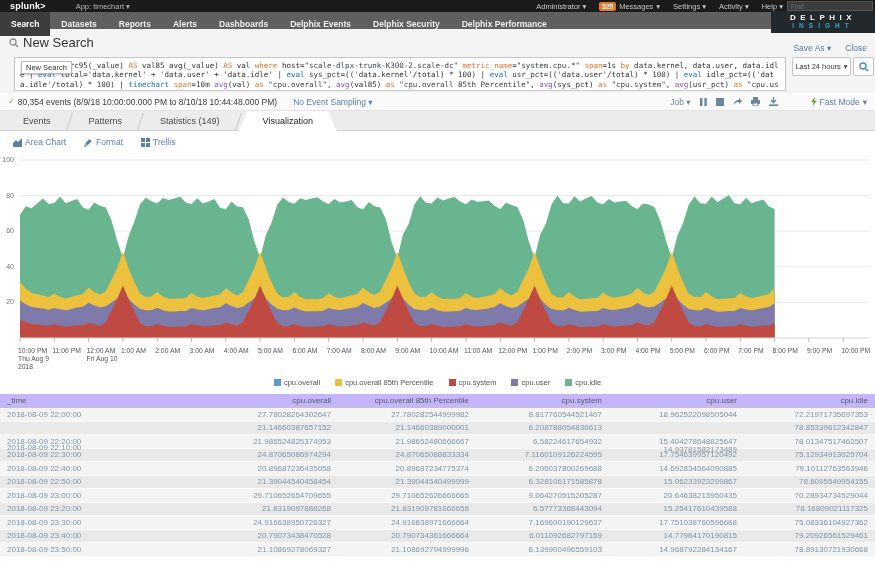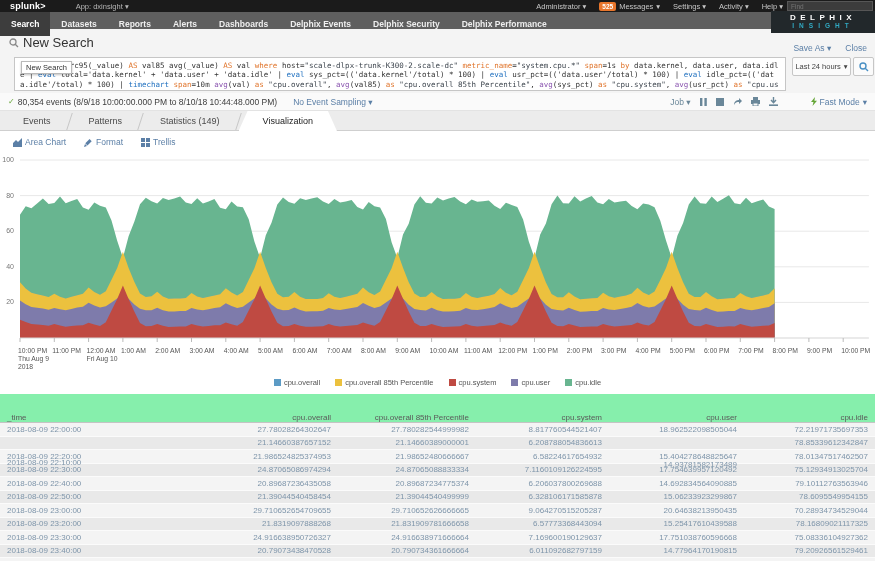--- a/index.html
+++ b/index.html
@@ -82,37 +82,37 @@
   .chart-wrap{position:absolute;left:16px;top:25px;width:854px;height:188px}
   .xlabels{position:absolute;left:16px;top:216px;height:30px}
   .xlab{position:absolute;font-size:6.8px;color:#555;white-space:nowrap;line-height:8px}
   .legend{position:absolute;left:0;right:0;top:247px;display:flex;justify-content:center;
     gap:15px;font-size:7.5px;color:#555;align-items:center}
   .leg-item{display:flex;align-items:center;gap:3px}
   .sw{width:7px;height:7px;display:inline-block}
 
   
   .stats{position:absolute;left:0;right:0;top:263px}
-  .t-head{display:flex;background:#86efac;color:#5a5a5a;height:29px;align-items:flex-end;
+  .t-head{display:flex;background:#c4b5fd;color:#5a5a5a;height:14px;align-items:center;
     font-size:8px;border-bottom:1px solid #c4c4c4}
   .t-row{display:flex;height:13.5px;align-items:center;font-size:8px;color:#7e95aa;
     border-bottom:1px solid #fbfbfb}
   .t-row:nth-child(odd){background:#e9e9e9}
   .t-row:nth-child(even){background:#f4f4f4}
   .cell{padding:0 7px;overflow:hidden;white-space:nowrap}
   .num{text-align:right}
 </style>
 </head>
 <body>
 
 <div class="app">
 
   <div class="topbar">
     <span class="logo">splunk&gt;</span>
-    <span class="app-menu"><span>App: dxinsight</span> ▾</span>
+    <span class="app-menu"><span>App: timechart</span> ▾</span>
     <div class="top-right">
       <span><span>Administrator</span> ▾</span>
       <span class="msg-group">
         <span class="badge">525</span>
         <span>Messages</span> ▾</span>
       <span><span>Settings</span> ▾</span>
       <span><span>Activity</span> ▾</span>
       <span><span>Help</span> ▾</span>
     </div>
     <input class="find" placeholder="Find" style="">

